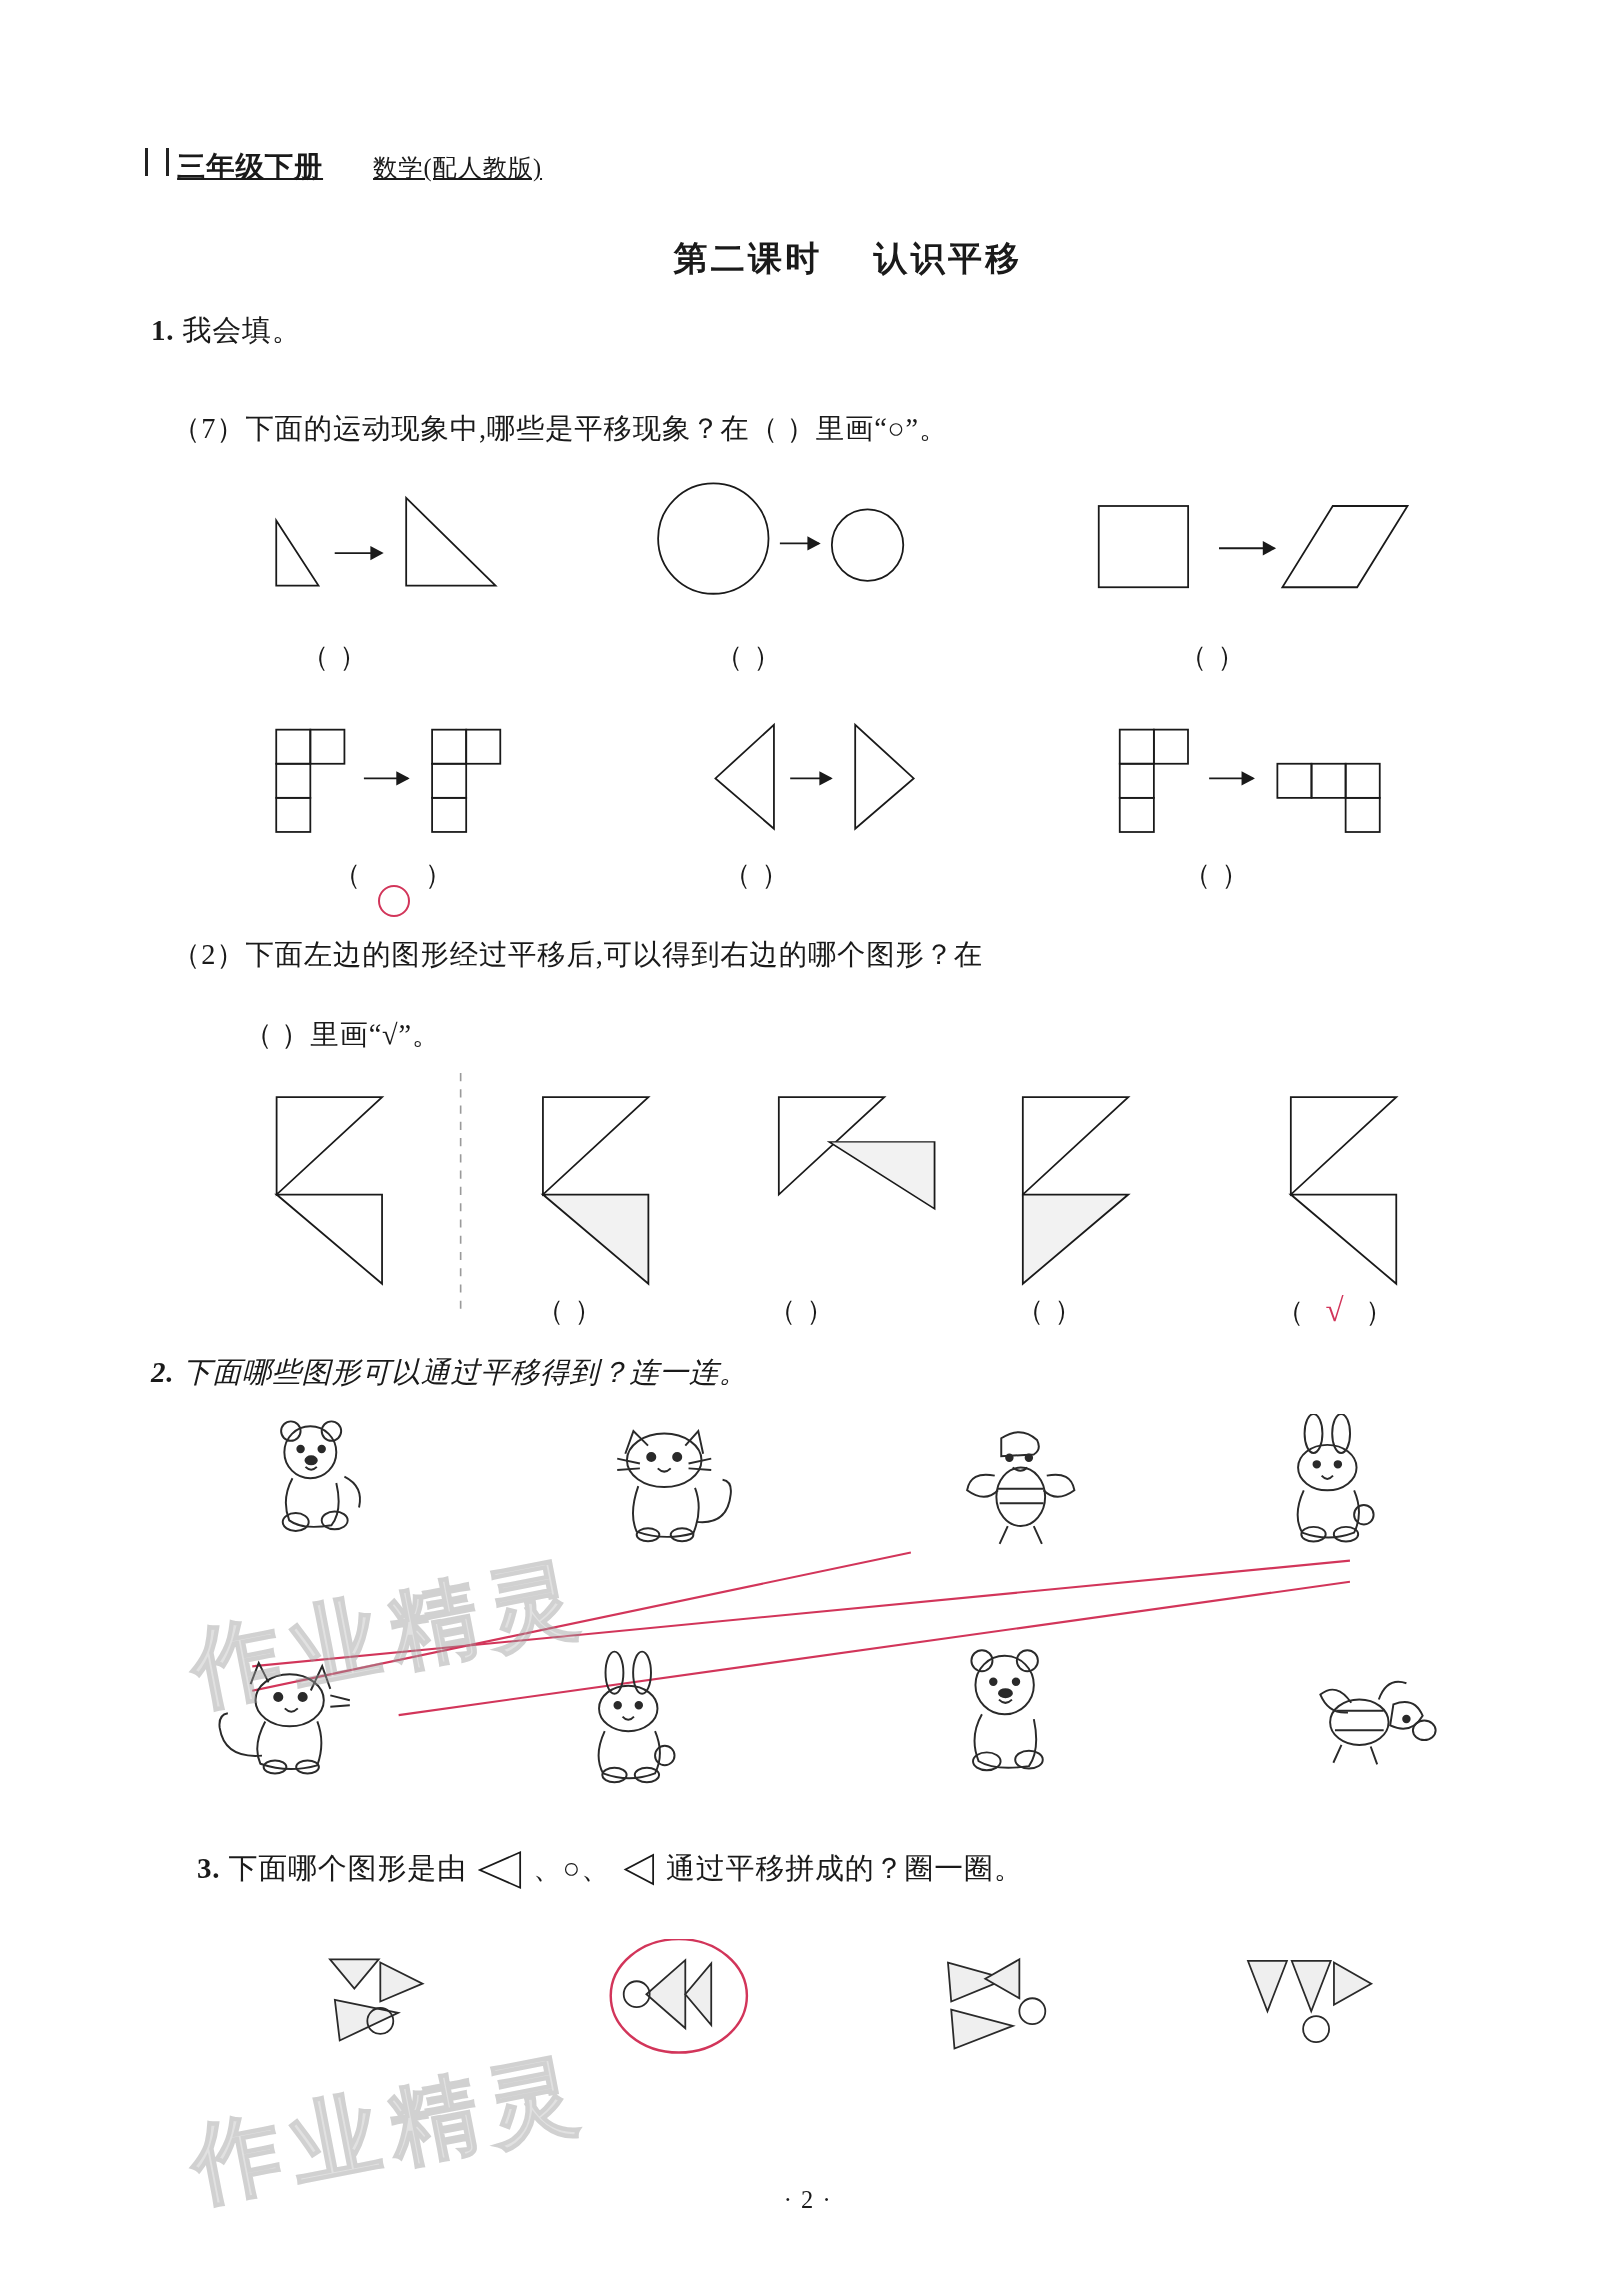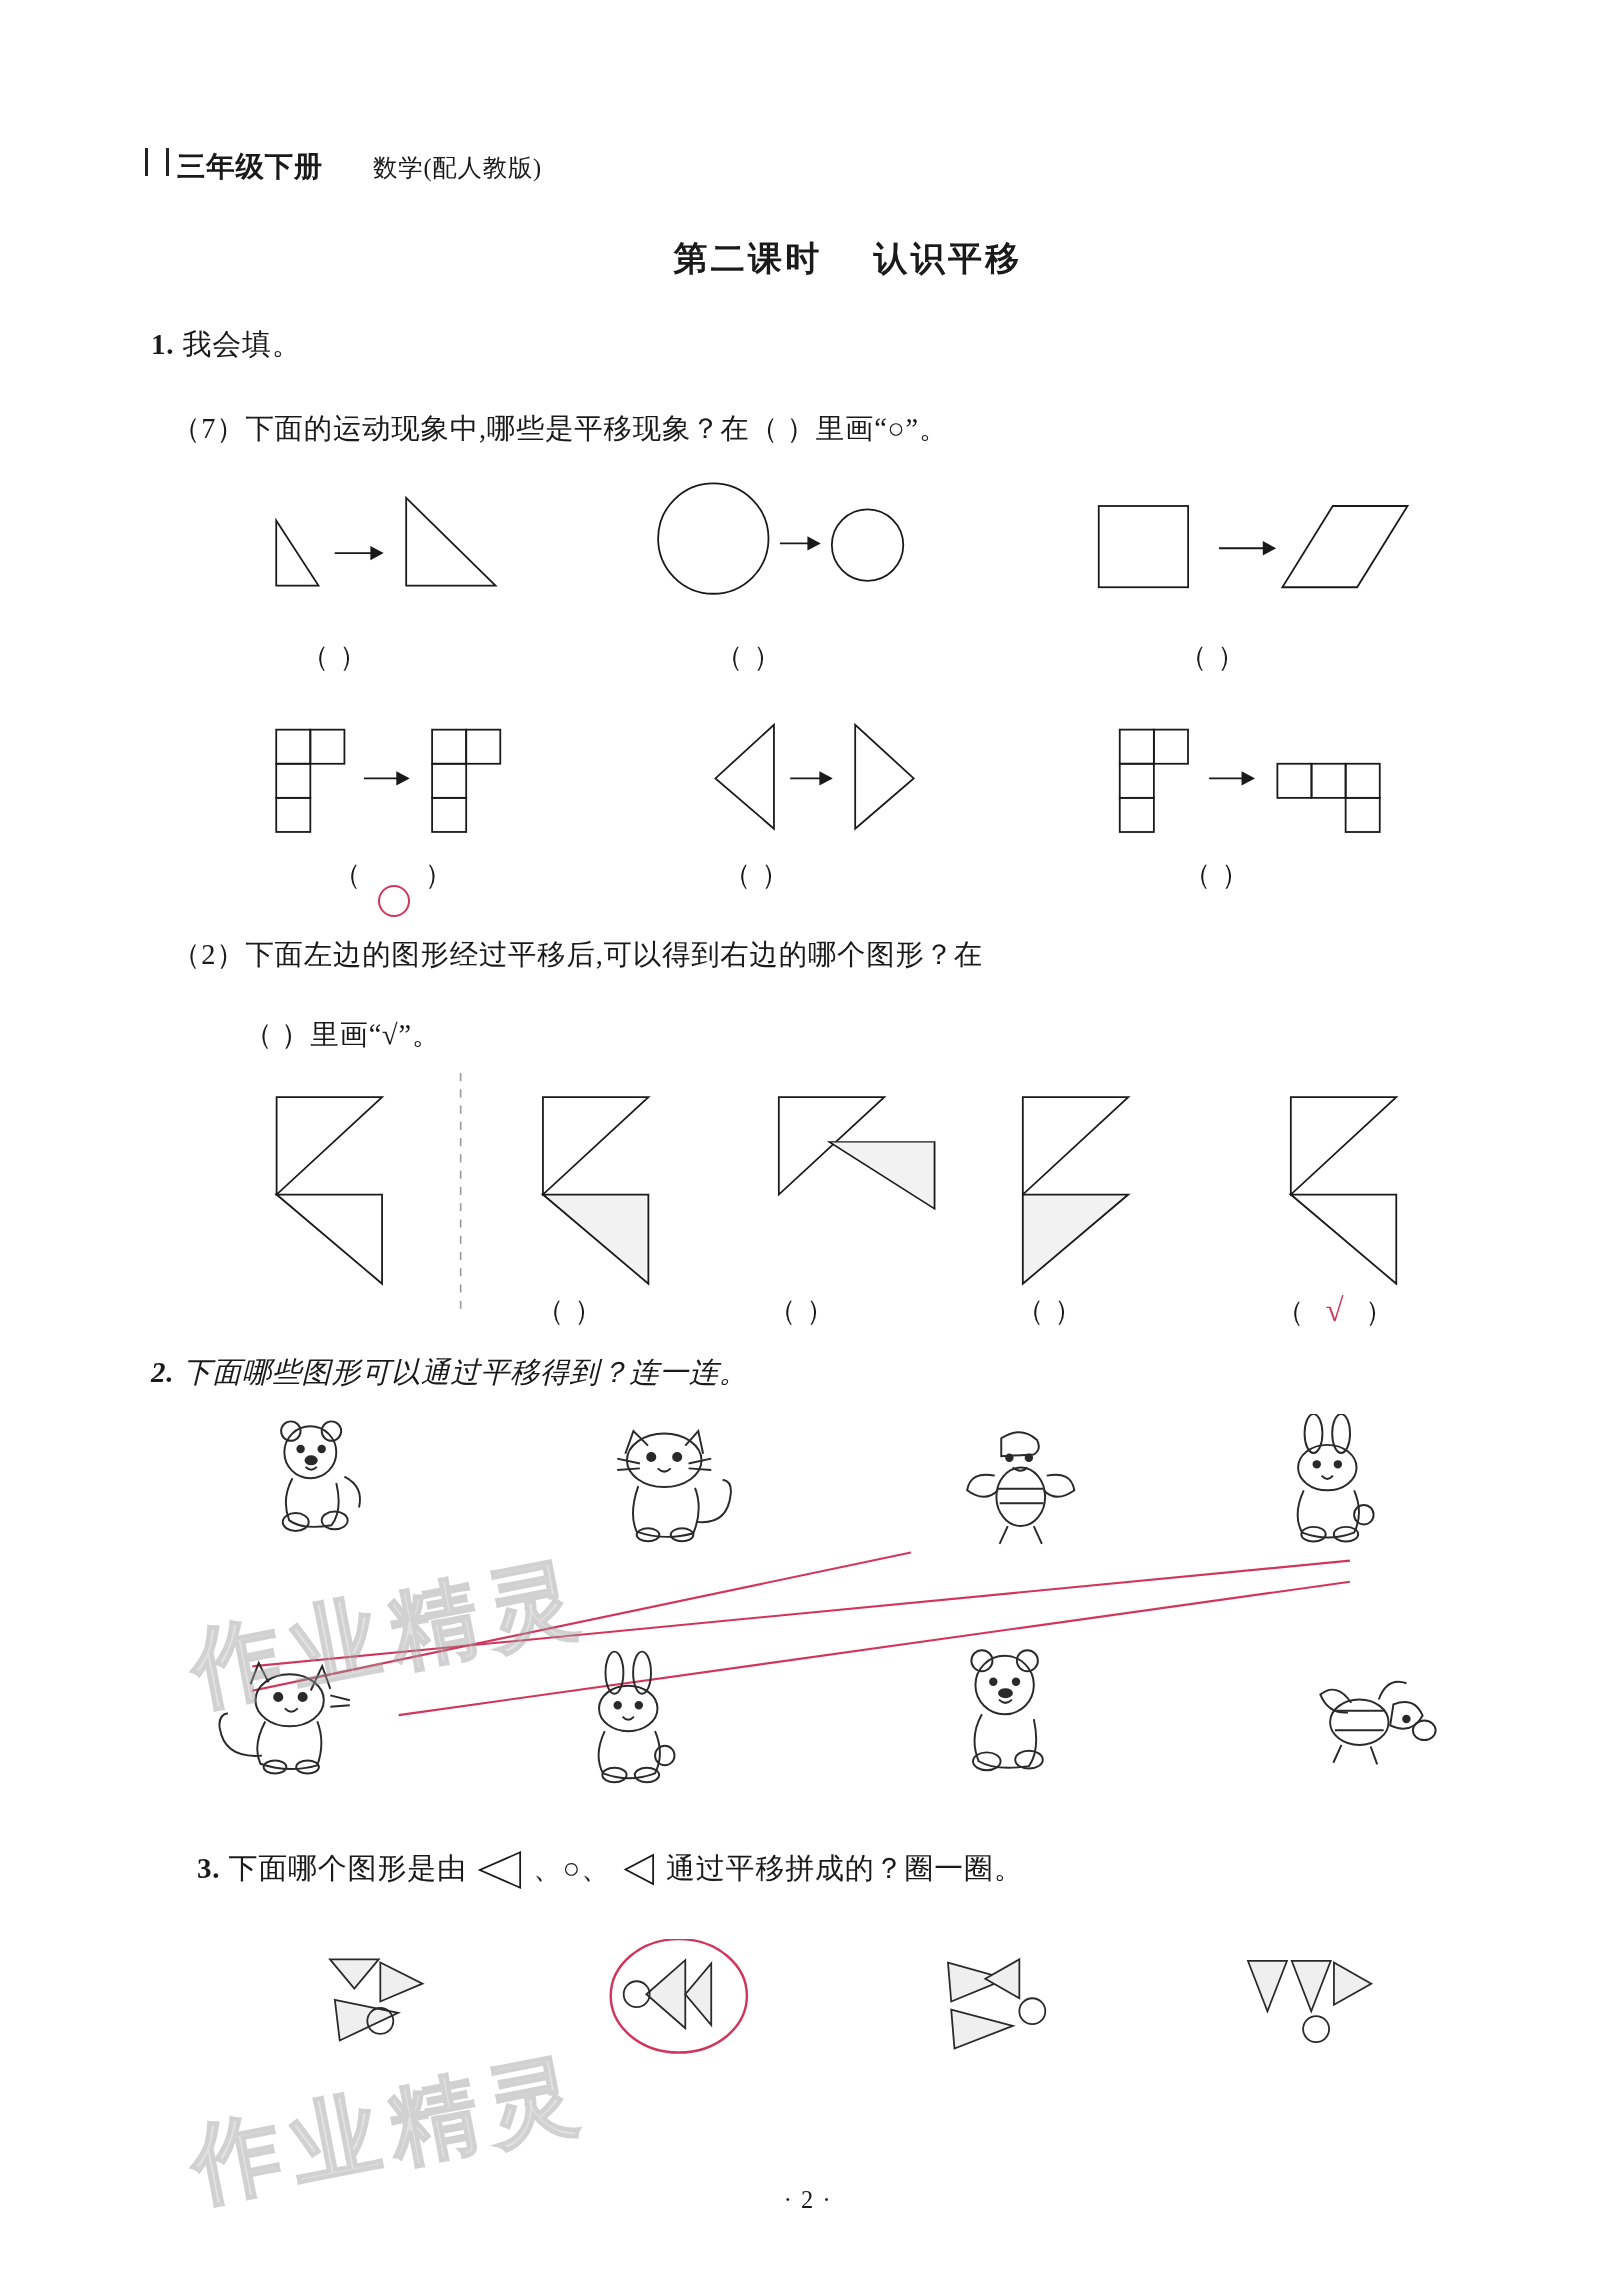--- a/index.html
+++ b/index.html
@@ -5,21 +5,21 @@
   html,body{margin:0;padding:0;}
   body{
     width:1616px;height:2284px;background:#ffffff;
     font-family:"Liberation Serif", serif;
     color:#1a1a1a;position:relative;overflow:hidden;
   }
   .page{position:absolute;left:0;top:0;width:1616px;height:2284px;}
 
   
   .header{position:absolute;left:145px;top:148px;width:1333px;
-          font-size:27px;letter-spacing:0.8px;display:flex;align-items:baseline;}
+          font-size:27px;letter-spacing:0.8px;display:flex;align-items:baseline;text-decoration:underline;}
   .header .bars{display:inline-block;width:18px;height:28px;margin-right:8.1px;
           border-left:3.3px solid #222;border-right:3.3px solid #222;}
   .header .grade{font-size:28.4px;font-weight:bold;}
   .header .subject{font-size:24.4px;margin-left:50px;}
 
   .title{position:absolute;left:0;top:236px;width:1616px;text-align:center;
          font-size:34px;font-weight:bold;letter-spacing:3.3px;padding-left:40px;}
   .title .t2{margin-left:39px;}
 
   
@@ -56,21 +56,21 @@
     <span class="bars"></span>
     <span class="grade">三年级下册</span>
     <span class="subject">数学(配人教版)</span>
   </div>
 
   <div class="title">
     <span>第二课时</span>
     <span class="t2">认识平移</span>
   </div>
 
-  <div class="q" style="left:151px;top:325px;text-align:right;">
+  <div class="q" style="left:151px;top:311px;text-align:right;">
     <span class="qnum">1.</span>
     <span>我会填。</span>
   </div>
 
   <div class="sub" style="left:172px;top:410px;">（7）下面的运动现象中,哪些是平移现象？在（      ）里画“○”。</div>
 
   <svg class="sv" style="left:260px;top:488px;" width="268" height="114" viewBox="0 0 330 140">
     <g fill="none" stroke="#1a1a1a" stroke-width="2.2">
       <path d="M20 40 L20 120 L72 120 Z"></path>
       <path d="M180 12 L180 120 L290 120 Z"></path>

